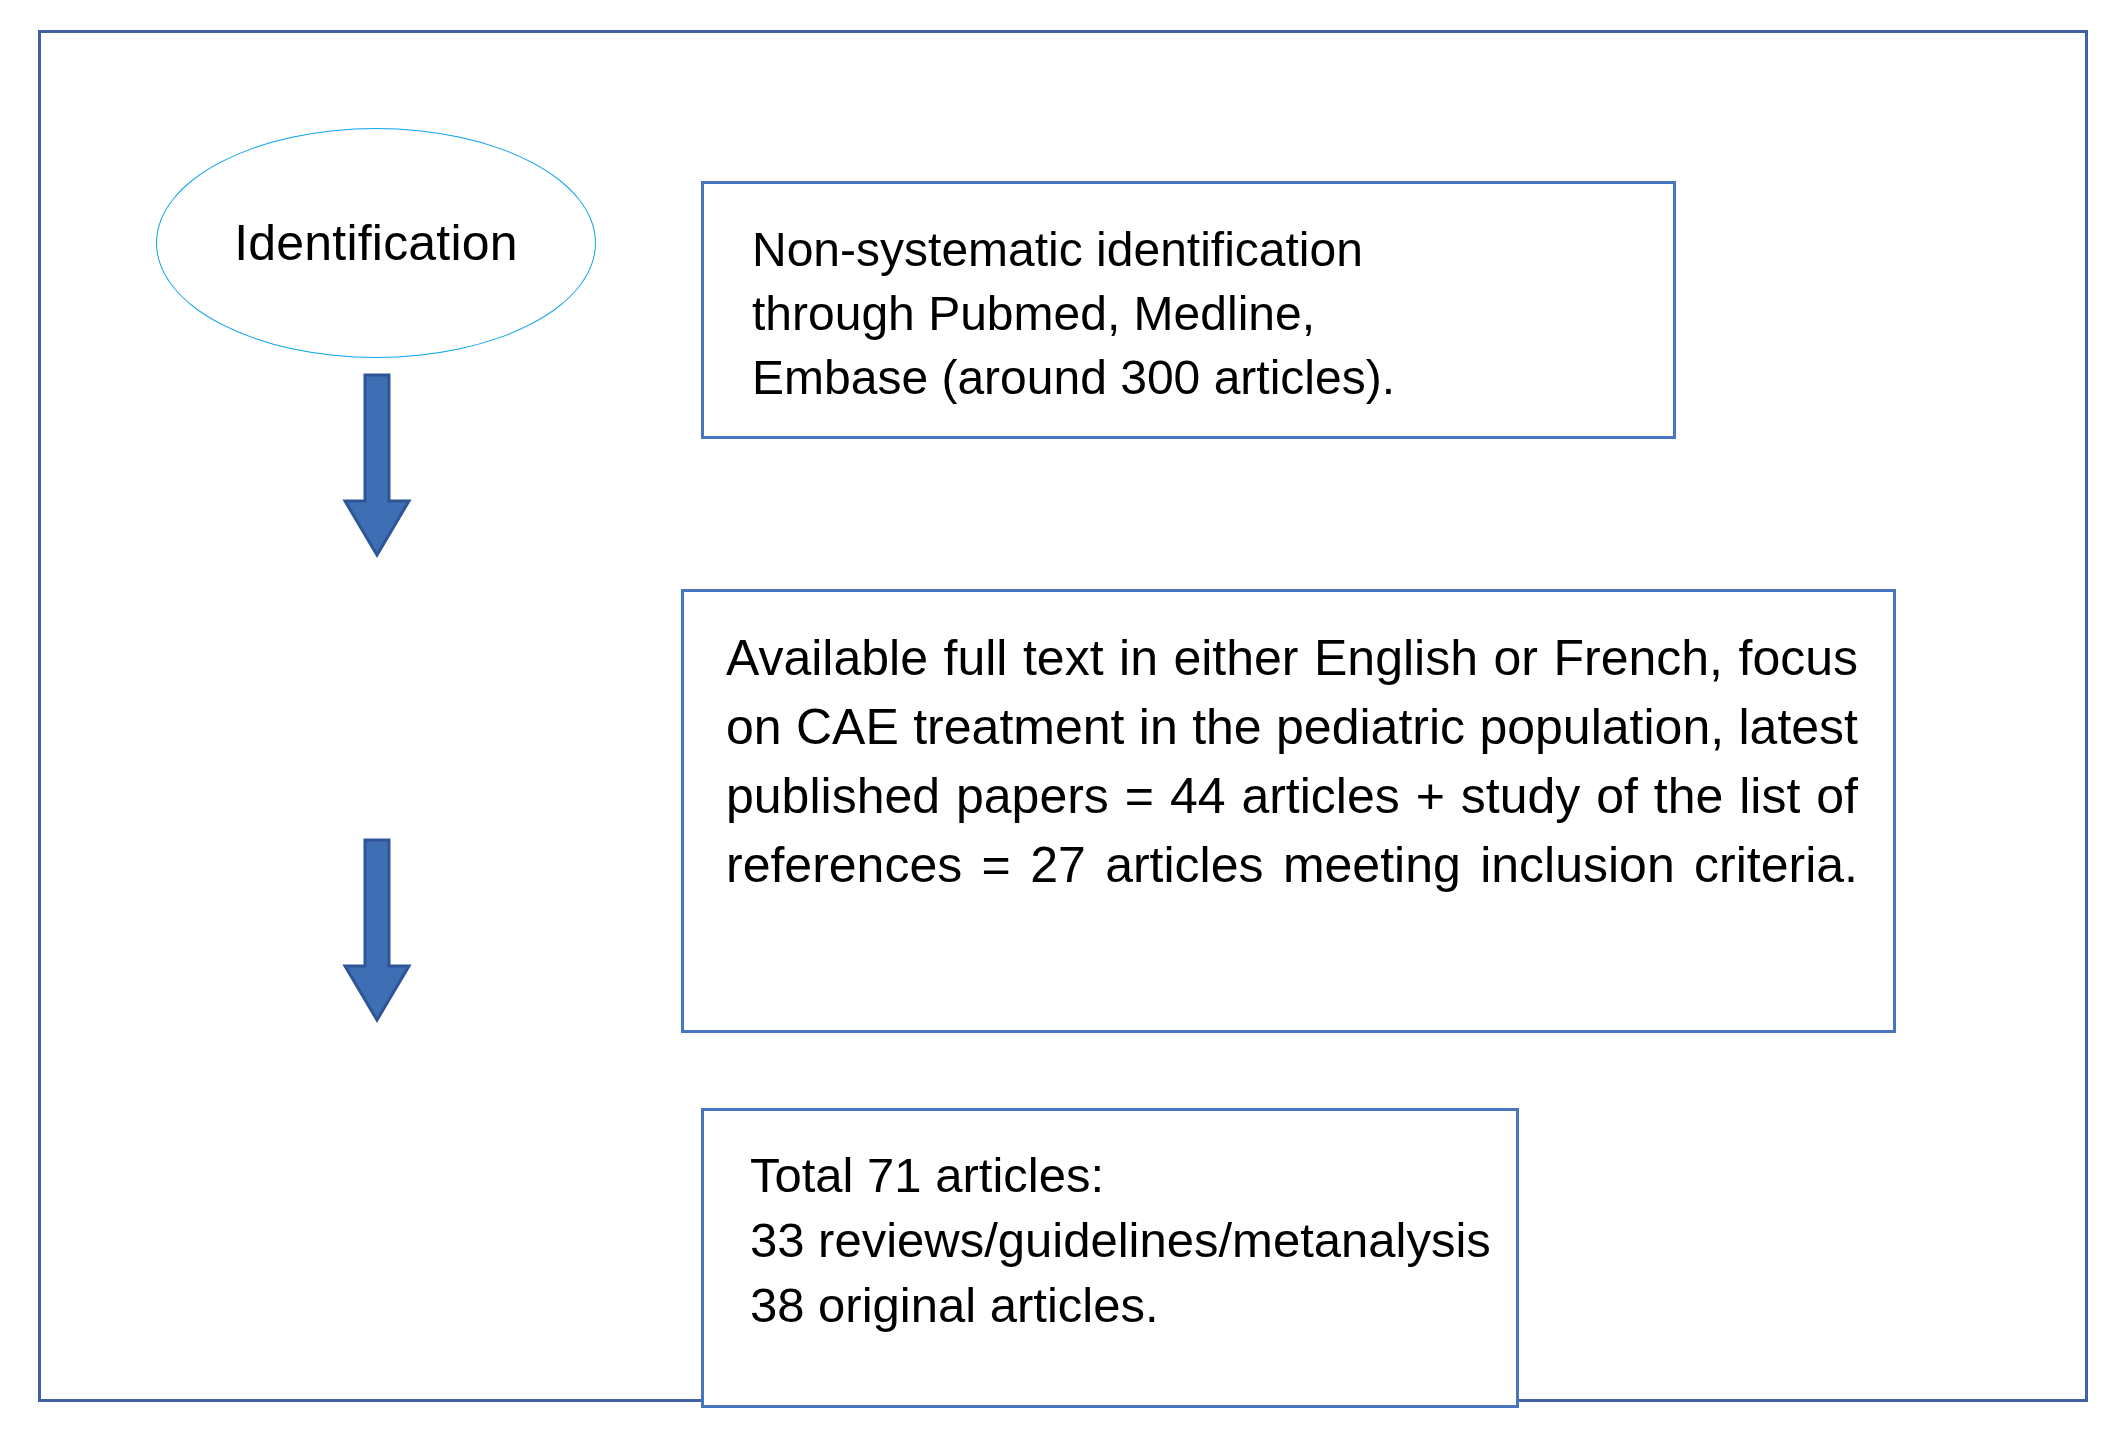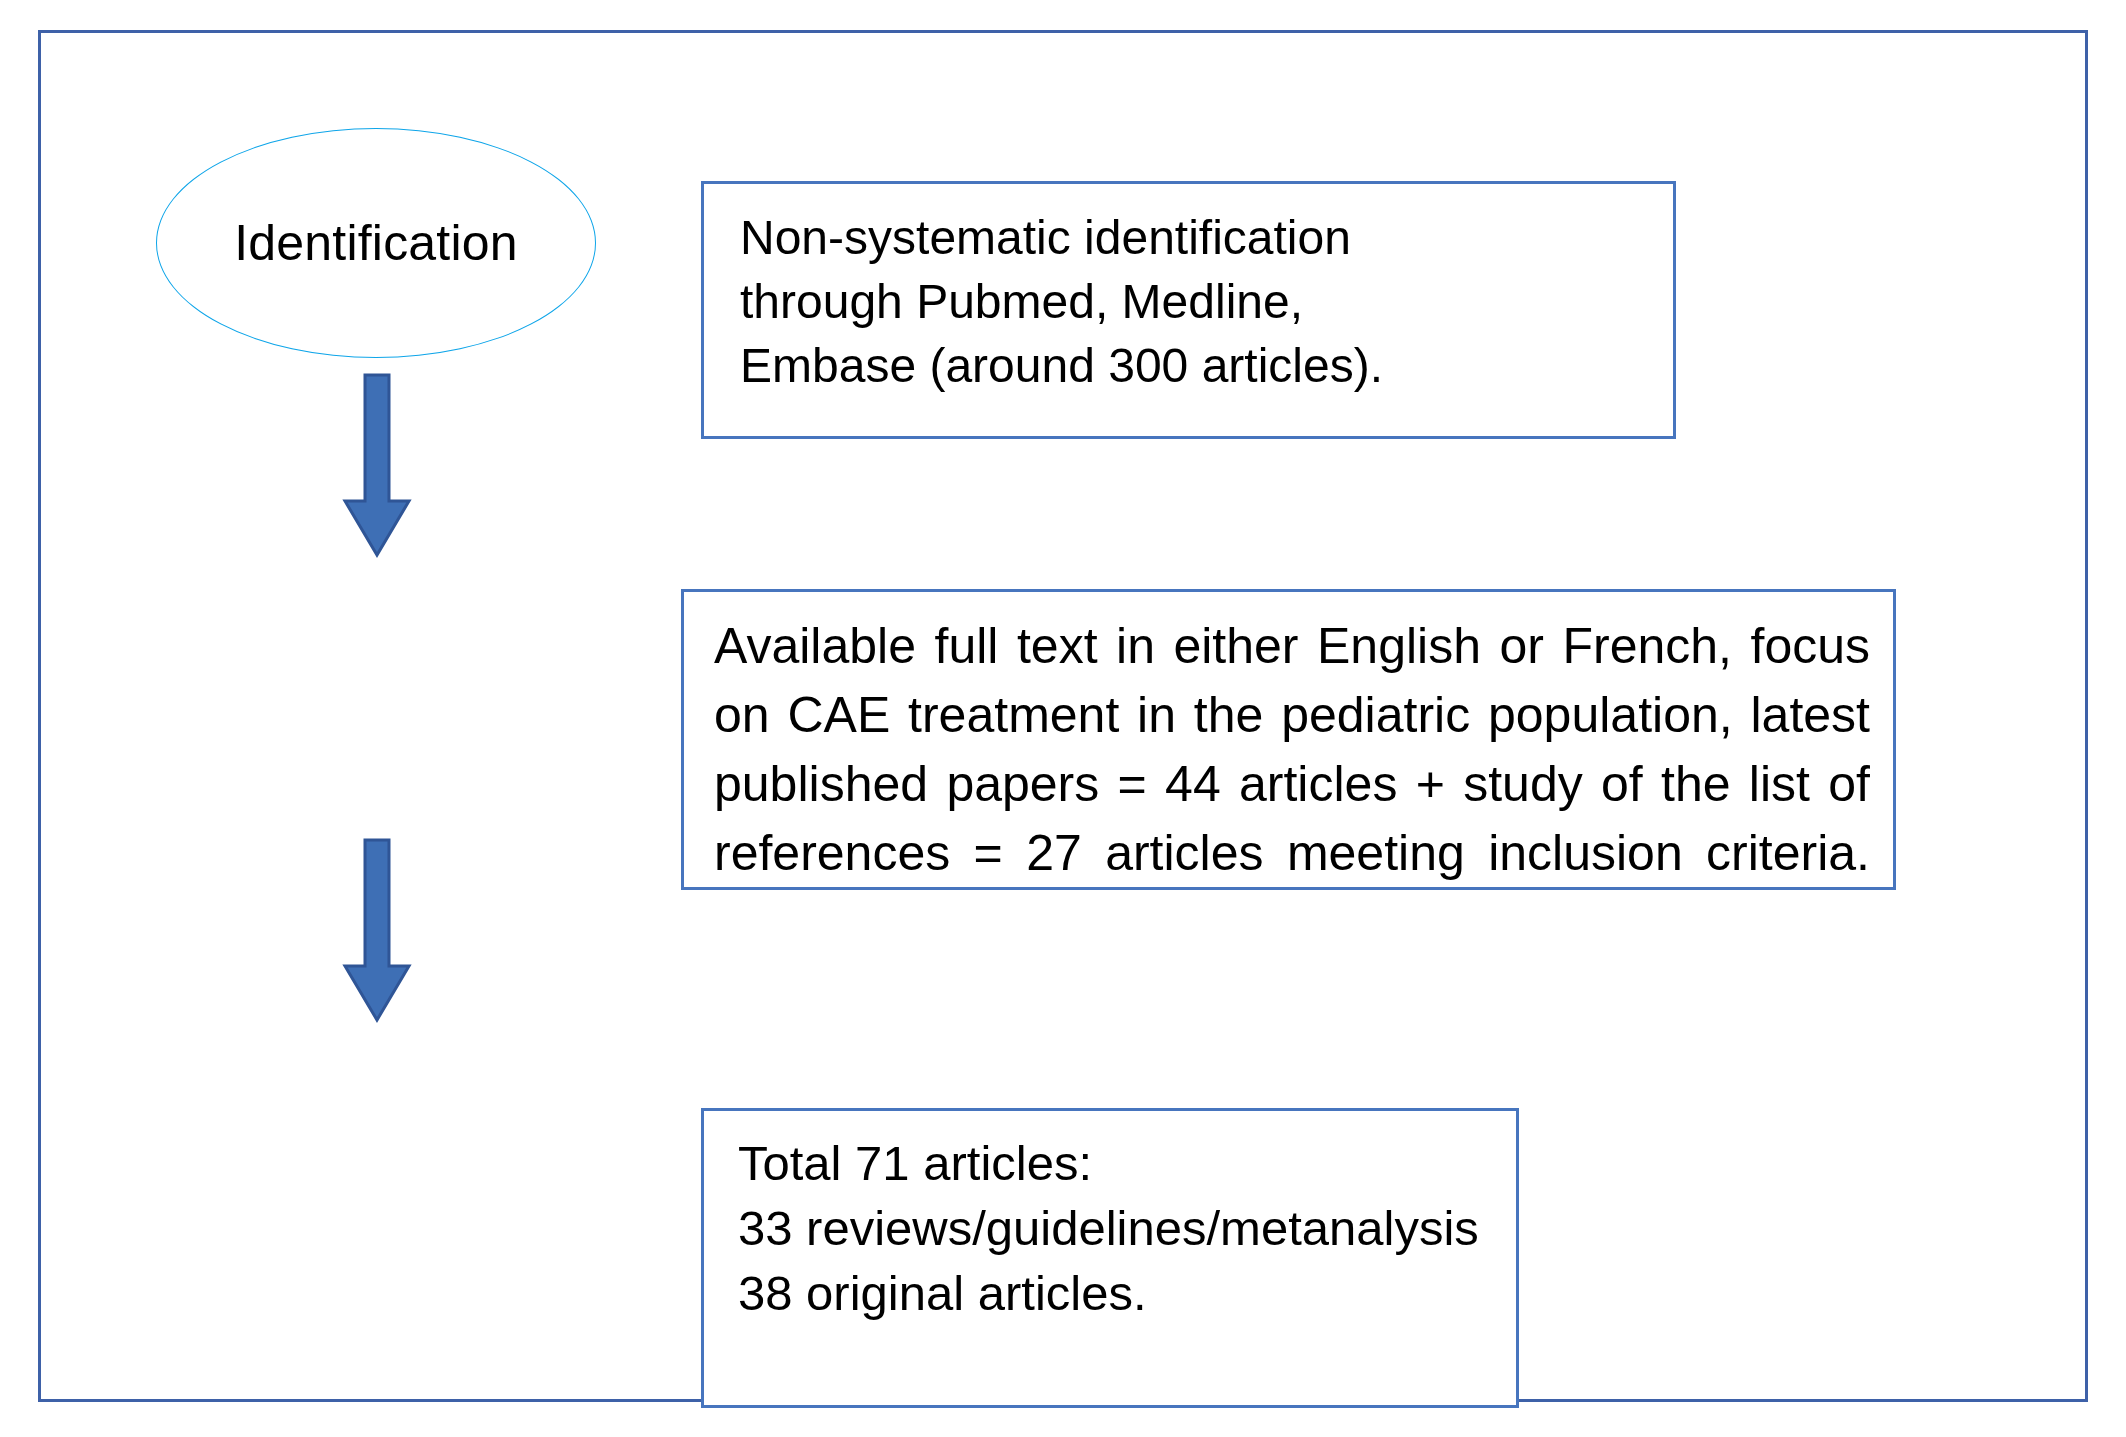--- a/index.html
+++ b/index.html
@@ -36,30 +36,30 @@
   .arrow{position:absolute;}
   #arrow-1{left:300px;top:340px;width:72px;height:185px;}
   #arrow-2{left:300px;top:805px;width:72px;height:185px;}
 
   
   .textbox{
     position:absolute;box-sizing:border-box;
     border:3px solid #4775BE;background:#ffffff;
   }
   .textbox p{
-    margin:4px;color:#000000;
+    margin:16px;color:#000000;
     font-family:"Liberation Sans",sans-serif;
     font-size:49px;line-height:1.30;
     font-stretch:semi-condensed;
   }
 
   #box-identification{left:660px;top:148px;width:975px;height:258px;padding:18px 0 0 32px;}
   #box-identification p{white-space:pre-line;font-size:48px;line-height:1.33;}
 
-  #box-eligibility{left:640px;top:556px;width:1215px;height:301px;padding:16px 19px 0 26px;}
+  #box-eligibility{left:640px;top:556px;width:1215px;height:444px;padding:16px 19px 0 26px;}
   #box-eligibility p{
     text-align:justify;
     font-size:50px;line-height:1.38;
     -webkit-hyphens:none;hyphens:none;
   }
   #box-eligibility p::after{content:"";display:inline-block;width:100%;}
 
   #box-inclusion{left:660px;top:1075px;width:818px;height:300px;padding:16px 0 0 30px;}
   #box-inclusion p{white-space:pre-line;font-size:49px;line-height:1.33;}
 </style>

